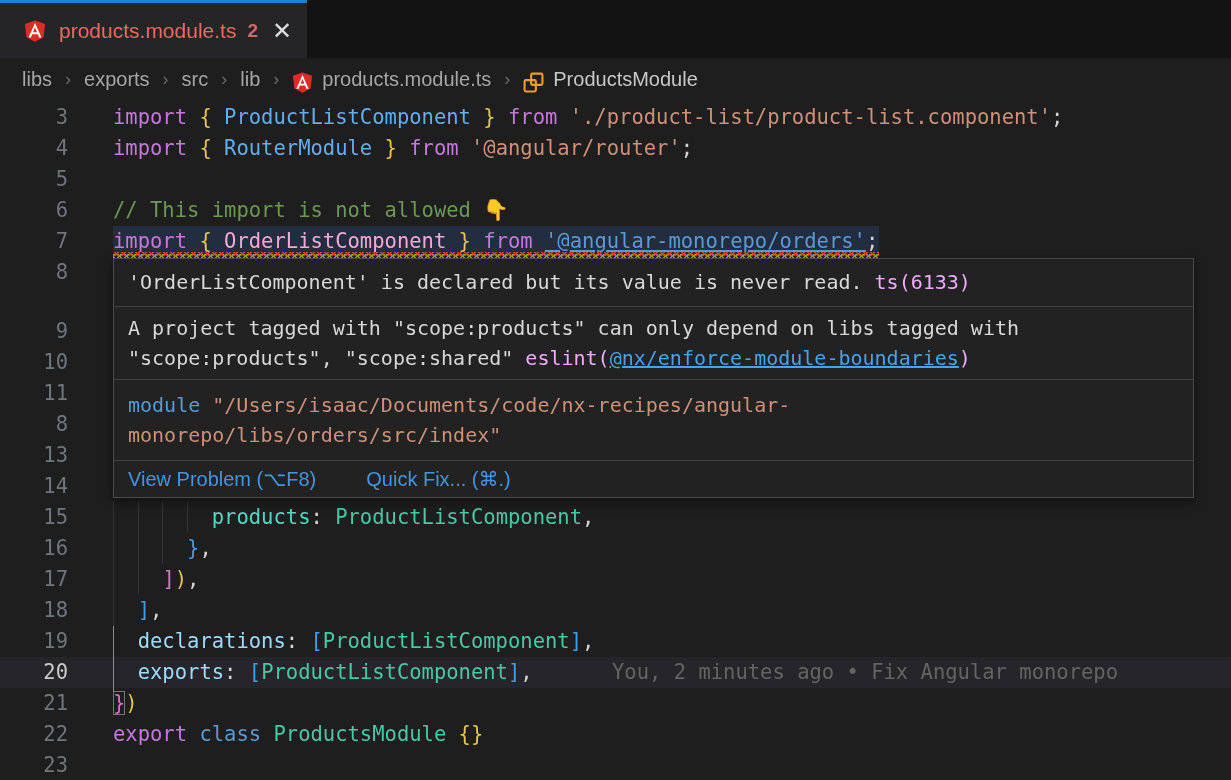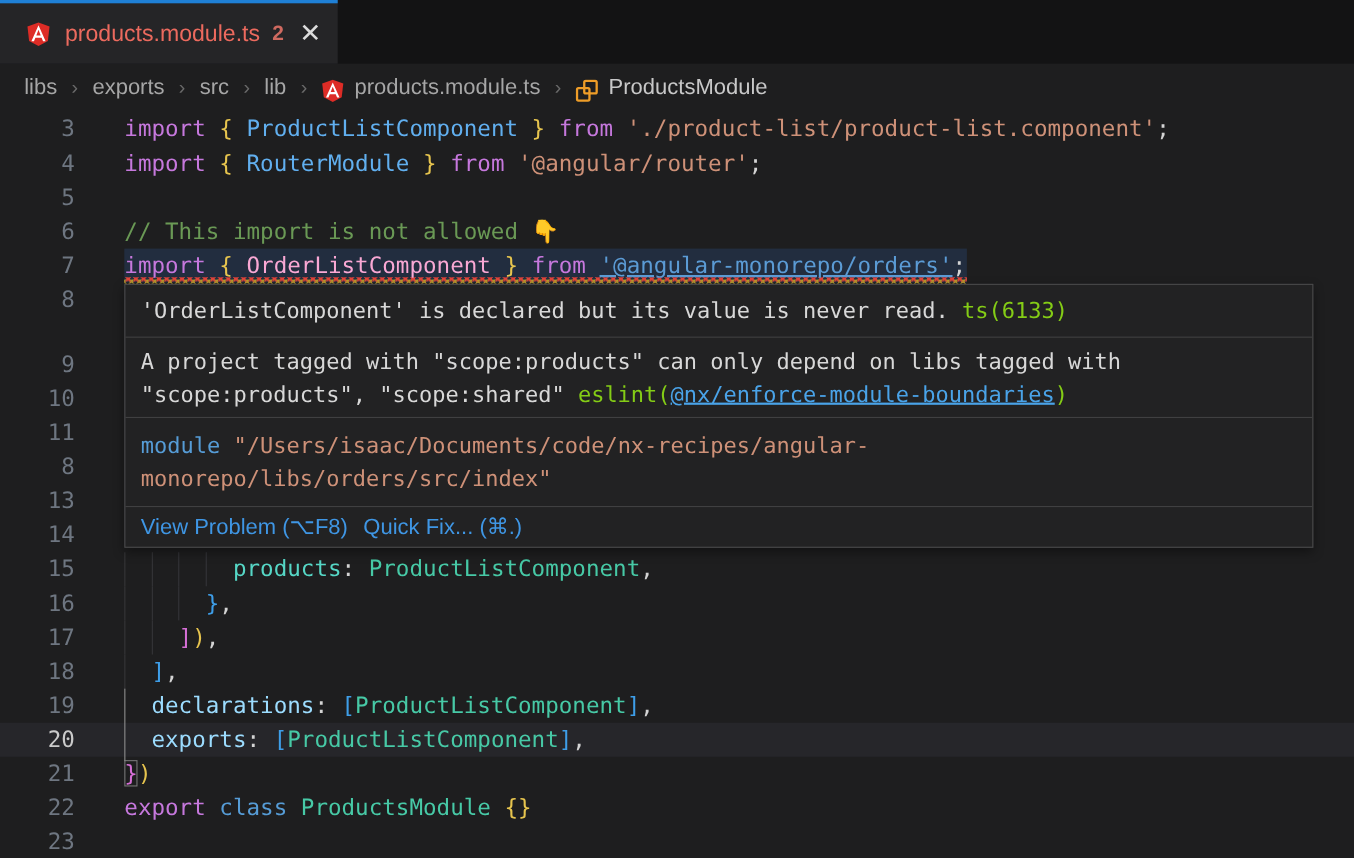--- a/index.html
+++ b/index.html
@@ -66,27 +66,27 @@
   .t-emoji{ color:#f2c14a; }
   .t-boxed { outline:1px solid #767676; outline-offset:-1px; }
 
   
   .hover { position:absolute; left:113px; top:258px; width:1081px; background:#222223;
            border:1px solid #4a4a4b; z-index:10; box-shadow:0 4px 10px rgba(0,0,0,.45); }
   .hv-sec { padding:6px 14px; font-size:20px; line-height:30px; border-top:1px solid #404041; white-space:pre-wrap; }
   .hv-sec:first-child { border-top:none; padding:9px 14px; line-height:29px; }
   .hv-sec.s3 { padding:10px 14px; }
   .hv-fg { color:#d8d8d8; }
-  .hv-dim { color:#84cc16; }
+  .hv-dim { color:#f0abfc; }
   .hv-link { color:#4aa3e8; text-decoration:underline; cursor:pointer; }
   .hv-kwb { color:#569cd6; }
   .hv-str { color:#ce9178; }
   .hv-actions { border-top:1px solid #404041; padding:6px 14px; height:37px;
                 font-family:"Liberation Sans", sans-serif; font-size:20px; line-height:24px;
-                display:flex; gap:14px; align-items:center; }
+                display:flex; gap:50px; align-items:center; }
   .hv-actions a { color:#3f96e4; text-decoration:none; cursor:pointer; }
 </style>
 </head>
 <body>
 
 <div class="screen">
 
   <div class="tabbar">
     <div class="tab">
       <svg class="ng-icon" viewBox="0 0 16 16">
@@ -194,20 +194,21 @@
         <span class="code"><span class="t-fg">  </span><span class="t-brB">]</span><span class="t-fg">,</span></span>
       </div>
       <div class="line" style="top: 526px;">
         <span class="gutter">19</span>
         <span class="code"><span class="t-fg">  </span><span class="t-prop">declarations</span><span class="t-fg">:</span><span class="t-fg"> </span><span class="t-brB">[</span><span class="t-cls">ProductListComponent</span><span class="t-brB">]</span><span class="t-fg">,</span></span>
       </div>
       <div class="line" style="top: 557px;">
         <div class="cur-bg"></div>
         <span class="gutter active">20</span>
         <span class="code"><span class="t-fg">  </span><span class="t-prop">exports</span><span class="t-fg">:</span><span class="t-fg"> </span><span class="t-brB">[</span><span class="t-cls">ProductListComponent</span><span class="t-brB">]</span><span class="t-fg">,</span></span>
+        <span class="blame">You, 2 minutes ago • Fix Angular monorepo</span>
       </div>
       <div class="line" style="top: 588px;">
         <span class="gutter">21</span>
         <span class="code"><span class="t-brP t-boxed">}</span><span class="t-brG">)</span></span>
       </div>
       <div class="line" style="top: 619px;">
         <span class="gutter">22</span>
         <span class="code"><span class="t-kw">export</span><span class="t-fg"> </span><span class="t-kwb">class</span><span class="t-fg"> </span><span class="t-cls">ProductsModule</span><span class="t-fg"> </span><span class="t-brG">{}</span></span>
       </div>
       <div class="line" style="top: 650px;">

